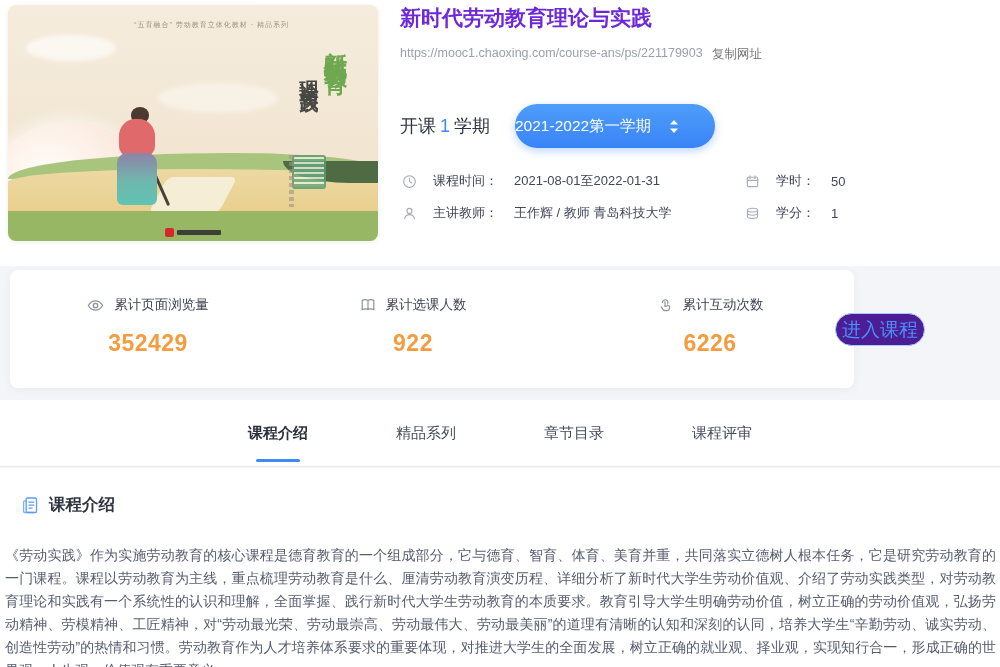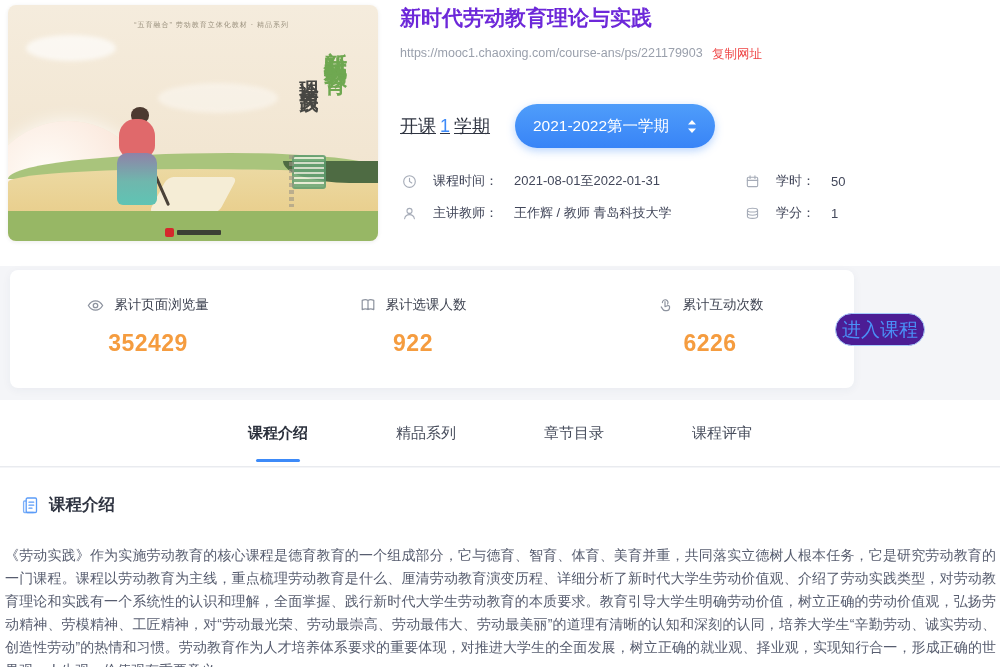--- a/index.html
+++ b/index.html
@@ -47,27 +47,27 @@
   .figure .tool { position:absolute; left:48px; top:22px; width:3px; height:80px; background:#4a4238; transform:rotate(-24deg); border-radius:2px; }
   .seal { position:absolute; right:52px; top:150px; width:34px; height:34px; border:2px solid #5d9c6d; border-radius:3px;
           background:repeating-linear-gradient(0deg,#6aa879 0 3px,#e9f0df 3px 5px); opacity:.85; }
   .publisher { position:absolute; left:50%; bottom:4px; transform:translateX(-50%); display:flex; align-items:center; gap:3px; }
   .publisher .mark { width:9px; height:9px; background:#d5282c; border-radius:2px; }
   .publisher .word { width:44px; height:5px; background:#3c3f35; border-radius:1px; }
 
   
   .course-title { position:absolute; left:400px; top:4px; font-size:21px; font-weight:bold; color:#6d28d9; }
   .url-row { position:absolute; left:400px; top:46px; width:560px; font-size:12.5px; color:#9aa0ac; }
-  .copy-link { position:absolute; left:312px; top:0; color:#ef4444; cursor:pointer; }
+  .copy-link { position:absolute; left:312px; top:0; color:#737373; cursor:pointer; }
   .term-row { position:absolute; left:400px; top:104px; height:44px; }
-  .term-label { position:absolute; left:0; top:10px; font-size:18px; color:#2f3441; white-space:nowrap;text-decoration:underline; }
+  .term-label { position:absolute; left:0; top:10px; font-size:18px; color:#2f3441; white-space:nowrap; }
   .term-label .num { color:#3d8af8; padding:0 4px; }
   .term-pill { position:absolute; left:115px; top:0; width:200px; height:44px; border-radius:22px;
                background:linear-gradient(180deg,#4f9dfa,#3884f7); color:#fff; font-size:15.5px;
-               display:flex; align-items:center; justify-content:center; gap:18px; cursor:pointer;
+               display:flex; align-items:center; gap:18px; cursor:pointer;
                box-shadow:0 3px 8px rgba(61,138,248,.35); border:none; }
   .info-item { position:absolute; display:flex; align-items:center; gap:16px; font-size:13px; color:#42475a; }
   .info-item .ico { display:flex; color:#a6acb8; }
   .ii-1 { left:402px; top:172px; } .ii-2 { left:402px; top:204px; }
   .ii-3 { left:745px; top:172px; } .ii-4 { left:745px; top:204px; }
 
   
   .stats-card { position:absolute; left:10px; top:270px; width:844px; height:118px; background:#fff;
                 border-radius:8px; box-shadow:0 2px 10px rgba(40,60,90,.05); }
   .stat { position:absolute; top:26px; text-align:center; }

